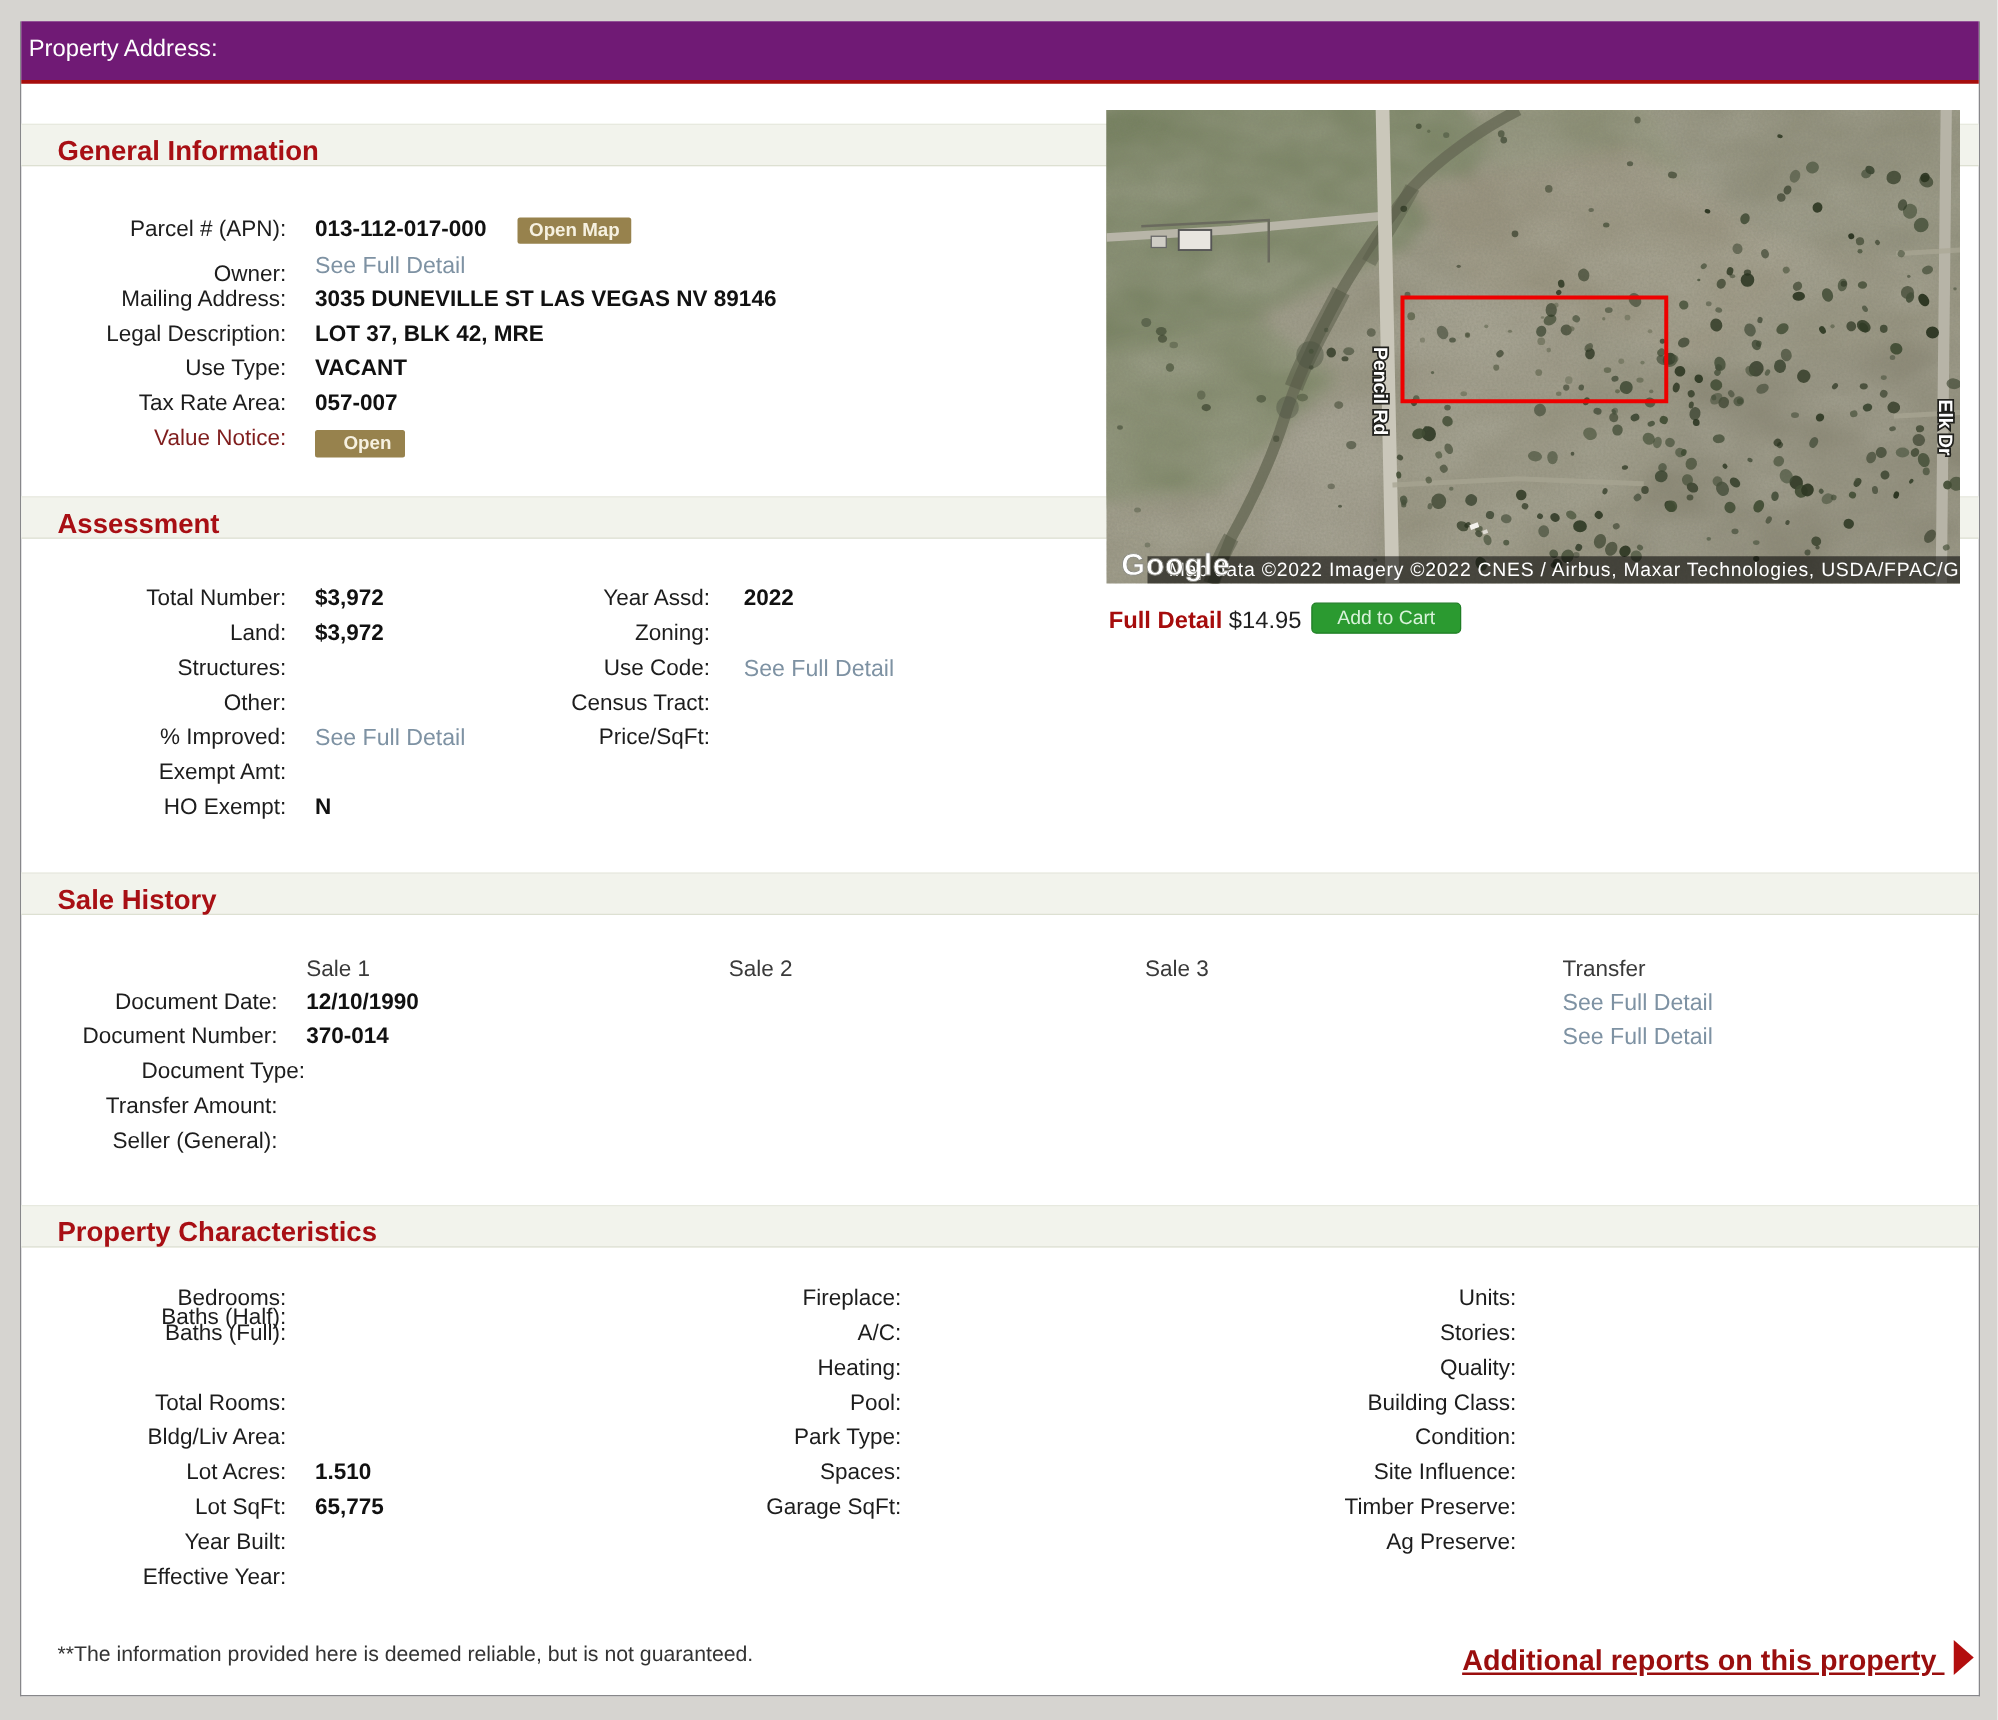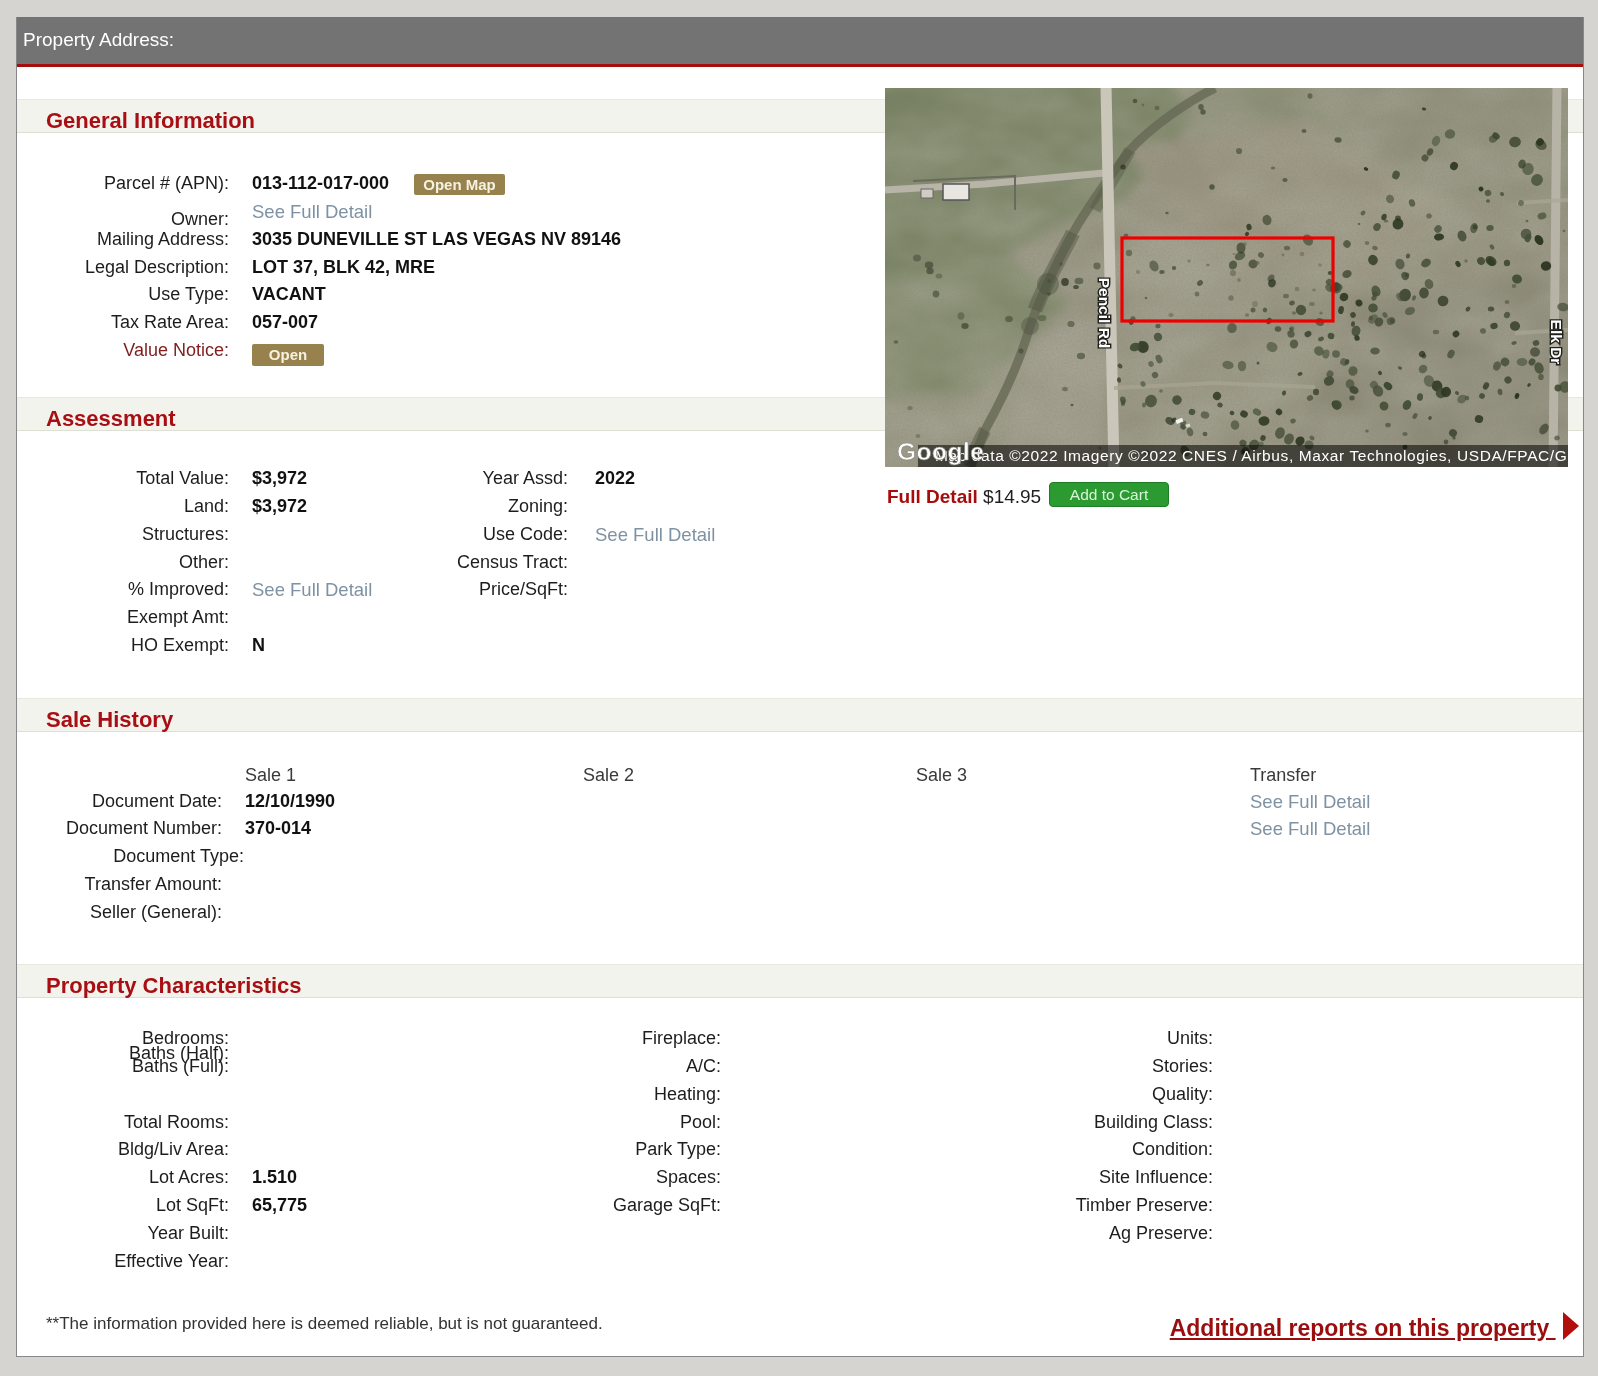--- a/index.html
+++ b/index.html
@@ -1,18 +1,18 @@
 <!DOCTYPE html>
 <html><head>
 <meta charset="utf-8">
 <style>
   html,body{margin:0;padding:0;}
   body{width:1598px;height:1376px;background:#d6d4d0;font-family:"Liberation Sans",sans-serif;position:relative;overflow:hidden;}
   #content{position:absolute;left:16px;top:17px;width:1566px;height:1339px;background:#ffffff;border:1px solid #87878a;border-top:none;}
-  #topbar{position:absolute;left:0;top:0;width:100%;height:47px;background:#737373;}
+  #topbar{position:absolute;left:0;top:0;width:100%;height:47px;background:#701a75;}
   #topbar span{position:absolute;left:6px;top:12px;color:#ffffff;font-size:19px;}
   #redline{position:absolute;left:0;top:47px;width:100%;height:3px;background:#a60d0d;}
   .band{position:absolute;left:0;width:100%;height:32px;background:#f2f3ec;border-top:1px solid #e7e9df;border-bottom:1px solid #dde0d2;}
   .band span{position:absolute;left:29px;top:10px;font-size:22px;font-weight:bold;color:#a80f14;line-height:22px;}
   .row{position:absolute;white-space:nowrap;font-size:18px;color:#1d1d1d;height:27.83px;line-height:27.83px;}
   .row .lab{position:absolute;right:0;top:0;}
   .row .val{font-weight:bold;color:#111;font-size:18px;}
   .link{color:#7e92a3;font-size:18.5px;}
   .btn{display:inline-block;background:#97824d;color:#f6f1e0;font-size:15px;font-weight:bold;border-radius:2px;text-align:center;font-family:"Liberation Sans",sans-serif;}
   .colhead{position:absolute;font-size:18px;color:#3a3a3a;white-space:nowrap;}
@@ -49,28 +49,28 @@
     </div>
 <div class="row" style="left:235px;top:264.4px;"><span class="val">VACANT</span></div>
 <div class="row" style="left:0px;top:292.2px;width:212px;">
       <span class="lab">Tax Rate Area:</span>
     </div>
 <div class="row" style="left:235px;top:292.2px;"><span class="val">057-007</span></div>
 <div class="row" style="left:0px;top:320.1px;width:212px;">
       <span class="lab"><span style="color:#7f1d1d;">Value Notice:</span></span>
     </div>
 <div class="row" style="left:235px;top:320.1px;">
-      <span class="btn" style="position:absolute;left:0px;top:6.5px;width:72px;height:22px;line-height:22px;">Open</span>
+      <span class="btn" style="position:absolute;left:0px;top:6.5px;width:60px;height:22px;line-height:22px;padding-left:12px;">Open</span>
     </div>
 
   <div class="band" style="top:380px;">
       <span>Assessment</span>
     </div>
 <div class="row" style="left:0px;top:448.1px;width:212px;">
-      <span class="lab">Total Value:</span>
+      <span class="lab">Total Number:</span>
     </div>
 <div class="row" style="left:235px;top:448.1px;"><span class="val">$3,972</span></div>
 <div class="row" style="left:0px;top:475.9px;width:212px;">
       <span class="lab">Land:</span>
     </div>
 <div class="row" style="left:235px;top:475.9px;"><span class="val">$3,972</span></div>
 <div class="row" style="left:0px;top:503.7px;width:212px;">
       <span class="lab">Structures:</span>
     </div>
 <div class="row" style="left:0px;top:531.6px;width:212px;">

